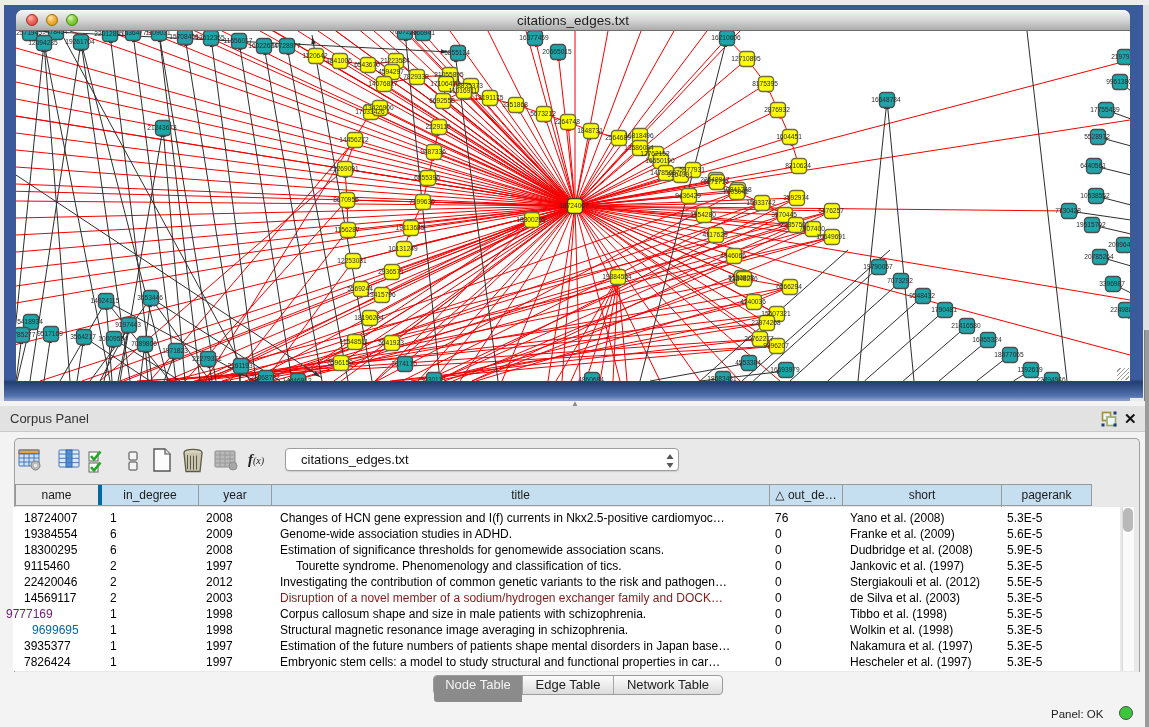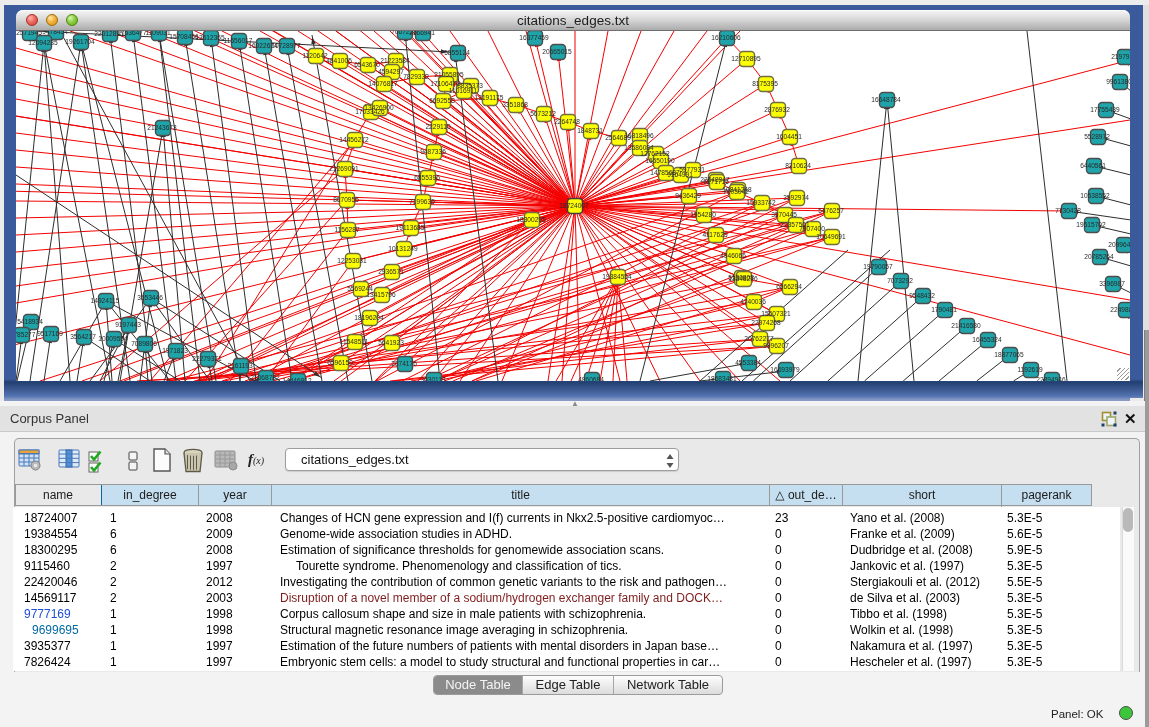--- a/index.html
+++ b/index.html
@@ -349,33 +349,33 @@
 <div class="abs" style="left:248px;top:450px;font-size:15px;color:#222"><i style="font-family:'Liberation Serif',serif;font-weight:bold">f</i><i style="font-family:'Liberation Serif',serif;font-size:10px">(x)</i></div>
 <div class="abs" style="left:285px;top:448px;width:394px;height:23px;background:#fff;border:1px solid #9d9d9d;border-radius:4px;box-shadow:0 1px 1px rgba(0,0,0,.12)">
 <div class="abs" style="left:15px;top:3px;font-size:13px;color:#111">citations_edges.txt</div>
 <svg class="abs" style="left:378px;top:4px" width="12" height="16" viewBox="0 0 12 16">
       <path d="M6 1L9.5 6h-7z" fill="#555"></path>
       <path d="M6 15L2.5 10h7z" fill="#555"></path>
     </svg>
 </div>
 <div class="abs" style="left:15px;top:484px;width:1077px;height:22px;background:#c5dff0;border:1px solid #999"></div>
 <div class="abs" style="left:15px;top:484px;width:87px;height:22px;background:#e9e9e9;border:1px solid #999;border-right:none"></div>
-<div class="abs" style="left:15px;top:485px;width:87px;height:20px;border-right:1px solid #0369a1;font-size:12px;color:#1b1b1b;text-align:center;line-height:20px">name</div>
+<div class="abs" style="left:15px;top:485px;width:87px;height:20px;border-right:4px solid #0369a1;font-size:12px;color:#1b1b1b;text-align:center;line-height:20px">name</div>
 <div class="abs" style="left:102px;top:485px;width:97px;height:20px;border-right:1px solid #9a9a9a;font-size:12px;color:#1b1b1b;text-align:center;line-height:20px">in_degree</div>
 <div class="abs" style="left:199px;top:485px;width:73px;height:20px;border-right:1px solid #9a9a9a;font-size:12px;color:#1b1b1b;text-align:center;line-height:20px">year</div>
 <div class="abs" style="left:272px;top:485px;width:498px;height:20px;border-right:1px solid #9a9a9a;font-size:12px;color:#1b1b1b;text-align:center;line-height:20px">title</div>
 <div class="abs" style="left:770px;top:485px;width:73px;height:20px;border-right:1px solid #9a9a9a;font-size:12px;color:#1b1b1b;text-align:center;line-height:20px">△ out_de…</div>
 <div class="abs" style="left:843px;top:485px;width:159px;height:37px;border-right:1px solid #9a9a9a;font-size:12px;color:#1b1b1b;text-align:center;line-height:20px">short</div>
 <div class="abs" style="left:1002px;top:485px;width:90px;height:20px;border-right:1px solid #9a9a9a;font-size:12px;color:#1b1b1b;text-align:center;line-height:20px">pagerank</div>
 <div class="abs" style="left:13px;top:507px;width:1107px;height:164px;background:#fff"></div>
 <div class="abs" style="left:24px;top:511px;font-size:12px;color:#000;white-space:nowrap">18724007</div>
 <div class="abs" style="left:110px;top:511px;font-size:12px;color:#000;white-space:nowrap">1</div>
 <div class="abs" style="left:206px;top:511px;font-size:12px;color:#000;white-space:nowrap">2008</div>
 <div class="abs" style="left:280px;top:511px;font-size:12px;color:#000;white-space:nowrap">Changes of HCN gene expression and I(f) currents in Nkx2.5-positive cardiomyoc…</div>
-<div class="abs" style="left:775px;top:511px;font-size:12px;color:#000;white-space:nowrap">23</div>
+<div class="abs" style="left:775px;top:511px;font-size:12px;color:#000;white-space:nowrap">76</div>
 <div class="abs" style="left:850px;top:511px;font-size:12px;color:#000;white-space:nowrap">Yano et al. (2008)</div>
 <div class="abs" style="left:1007px;top:511px;font-size:12px;color:#000;white-space:nowrap">5.3E-5</div>
 <div class="abs" style="left:24px;top:527px;font-size:12px;color:#000;white-space:nowrap">19384554</div>
 <div class="abs" style="left:110px;top:527px;font-size:12px;color:#000;white-space:nowrap">6</div>
 <div class="abs" style="left:206px;top:527px;font-size:12px;color:#000;white-space:nowrap">2009</div>
 <div class="abs" style="left:280px;top:527px;font-size:12px;color:#000;white-space:nowrap">Genome-wide association studies in ADHD.</div>
 <div class="abs" style="left:775px;top:527px;font-size:12px;color:#000;white-space:nowrap">0</div>
 <div class="abs" style="left:850px;top:527px;font-size:12px;color:#000;white-space:nowrap">Franke et al. (2009)</div>
 <div class="abs" style="left:1007px;top:527px;font-size:12px;color:#000;white-space:nowrap">5.6E-5</div>
 <div class="abs" style="left:24px;top:543px;font-size:12px;color:#000;white-space:nowrap">18300295</div>
@@ -399,48 +399,48 @@
 <div class="abs" style="left:775px;top:575px;font-size:12px;color:#000;white-space:nowrap">0</div>
 <div class="abs" style="left:850px;top:575px;font-size:12px;color:#000;white-space:nowrap">Stergiakouli et al. (2012)</div>
 <div class="abs" style="left:1007px;top:575px;font-size:12px;color:#000;white-space:nowrap">5.5E-5</div>
 <div class="abs" style="left:24px;top:591px;font-size:12px;color:#000;white-space:nowrap">14569117</div>
 <div class="abs" style="left:110px;top:591px;font-size:12px;color:#000;white-space:nowrap">2</div>
 <div class="abs" style="left:206px;top:591px;font-size:12px;color:#000;white-space:nowrap">2003</div>
 <div class="abs" style="left:280px;top:591px;font-size:12px;color:#7f1d1d;white-space:nowrap">Disruption of a novel member of a sodium/hydrogen exchanger family and DOCK…</div>
 <div class="abs" style="left:775px;top:591px;font-size:12px;color:#000;white-space:nowrap">0</div>
 <div class="abs" style="left:850px;top:591px;font-size:12px;color:#000;white-space:nowrap">de Silva et al. (2003)</div>
 <div class="abs" style="left:1007px;top:591px;font-size:12px;color:#000;white-space:nowrap">5.3E-5</div>
-<div class="abs" style="left:24px;top:607px;font-size:12px;color:#1d4ed8;white-space:nowrap">9777169</div>
+<div class="abs" style="left:6px;top:607px;font-size:12px;color:#701a75;white-space:nowrap">9777169</div>
 <div class="abs" style="left:110px;top:607px;font-size:12px;color:#000;white-space:nowrap">1</div>
 <div class="abs" style="left:206px;top:607px;font-size:12px;color:#000;white-space:nowrap">1998</div>
 <div class="abs" style="left:280px;top:607px;font-size:12px;color:#000;white-space:nowrap">Corpus callosum shape and size in male patients with schizophrenia.</div>
 <div class="abs" style="left:775px;top:607px;font-size:12px;color:#000;white-space:nowrap">0</div>
 <div class="abs" style="left:850px;top:607px;font-size:12px;color:#000;white-space:nowrap">Tibbo et al. (1998)</div>
 <div class="abs" style="left:1007px;top:607px;font-size:12px;color:#000;white-space:nowrap">5.3E-5</div>
 <div class="abs" style="left:32px;top:623px;font-size:12px;color:#0369a1;white-space:nowrap">9699695</div>
 <div class="abs" style="left:110px;top:623px;font-size:12px;color:#000;white-space:nowrap">1</div>
 <div class="abs" style="left:206px;top:623px;font-size:12px;color:#000;white-space:nowrap">1998</div>
 <div class="abs" style="left:280px;top:623px;font-size:12px;color:#000;white-space:nowrap">Structural magnetic resonance image averaging in schizophrenia.</div>
 <div class="abs" style="left:775px;top:623px;font-size:12px;color:#000;white-space:nowrap">0</div>
 <div class="abs" style="left:850px;top:623px;font-size:12px;color:#000;white-space:nowrap">Wolkin et al. (1998)</div>
 <div class="abs" style="left:1007px;top:623px;font-size:12px;color:#000;white-space:nowrap">5.3E-5</div>
 <div class="abs" style="left:24px;top:639px;font-size:12px;color:#000;white-space:nowrap">3935377</div>
 <div class="abs" style="left:110px;top:639px;font-size:12px;color:#000;white-space:nowrap">1</div>
 <div class="abs" style="left:206px;top:639px;font-size:12px;color:#000;white-space:nowrap">1997</div>
-<div class="abs" style="left:280px;top:639px;font-size:12px;color:#000;white-space:nowrap">Estimation of the future numbers of patients with mental disorders in Japan base…</div>
+<div class="abs" style="left:280px;top:639px;font-size:12px;color:#000;white-space:nowrap">Estimation of the future numbers of patients shape mental disorders in Japan base…</div>
 <div class="abs" style="left:775px;top:639px;font-size:12px;color:#000;white-space:nowrap">0</div>
 <div class="abs" style="left:850px;top:639px;font-size:12px;color:#000;white-space:nowrap">Nakamura et al. (1997)</div>
 <div class="abs" style="left:1007px;top:639px;font-size:12px;color:#000;white-space:nowrap">5.3E-5</div>
 <div class="abs" style="left:24px;top:655px;font-size:12px;color:#000;white-space:nowrap">7826424</div>
 <div class="abs" style="left:110px;top:655px;font-size:12px;color:#000;white-space:nowrap">1</div>
 <div class="abs" style="left:206px;top:655px;font-size:12px;color:#000;white-space:nowrap">1997</div>
 <div class="abs" style="left:280px;top:655px;font-size:12px;color:#000;white-space:nowrap">Embryonic stem cells: a model to study structural and functional properties in car…</div>
 <div class="abs" style="left:775px;top:655px;font-size:12px;color:#000;white-space:nowrap">0</div>
 <div class="abs" style="left:850px;top:655px;font-size:12px;color:#000;white-space:nowrap">Hescheler et al. (1997)</div>
 <div class="abs" style="left:1007px;top:655px;font-size:12px;color:#000;white-space:nowrap">5.3E-5</div>
 <div class="abs" style="left:1122px;top:507px;width:12px;height:164px;background:#fafafa;border-left:1px solid #d9d9d9"></div>
 <div class="abs" style="left:1123px;top:508px;width:10px;height:24px;background:#b9b9b9;border-radius:5px"></div>
 <div class="abs" style="left:433px;top:675px;width:290px;height:20px;border:1px solid #9b9b9b;border-radius:4px;background:linear-gradient(#fdfdfd,#dcdcdc);font-size:13px;color:#222">
-<div class="abs" style="left:0;top:0;width:88px;height:18px;background:#8b8b8b;border-radius:3px 0 0 3px;color:#f4f4f4;text-align:center;line-height:18px">Node Table</div>
+<div class="abs" style="left:0;top:0;width:88px;height:26px;background:#8b8b8b;border-radius:3px 0 0 3px;color:#f4f4f4;text-align:center;line-height:18px">Node Table</div>
 <div class="abs" style="left:88px;top:0;width:91px;height:18px;border-left:1px solid #a5a5a5;text-align:center;line-height:18px">Edge Table</div>
 <div class="abs" style="left:179px;top:0;width:109px;height:18px;border-left:1px solid #a5a5a5;text-align:center;line-height:18px">Network Table</div>
 </div>
 <div class="abs" style="left:1051px;top:708px;font-size:11.5px;color:#222">Panel: OK</div>
 <div class="abs" style="left:1119px;top:706px;width:14px;height:14px;border-radius:50%;background:#3cc63c;border:1.5px solid #4d4d4d"></div>
 </body></html>

